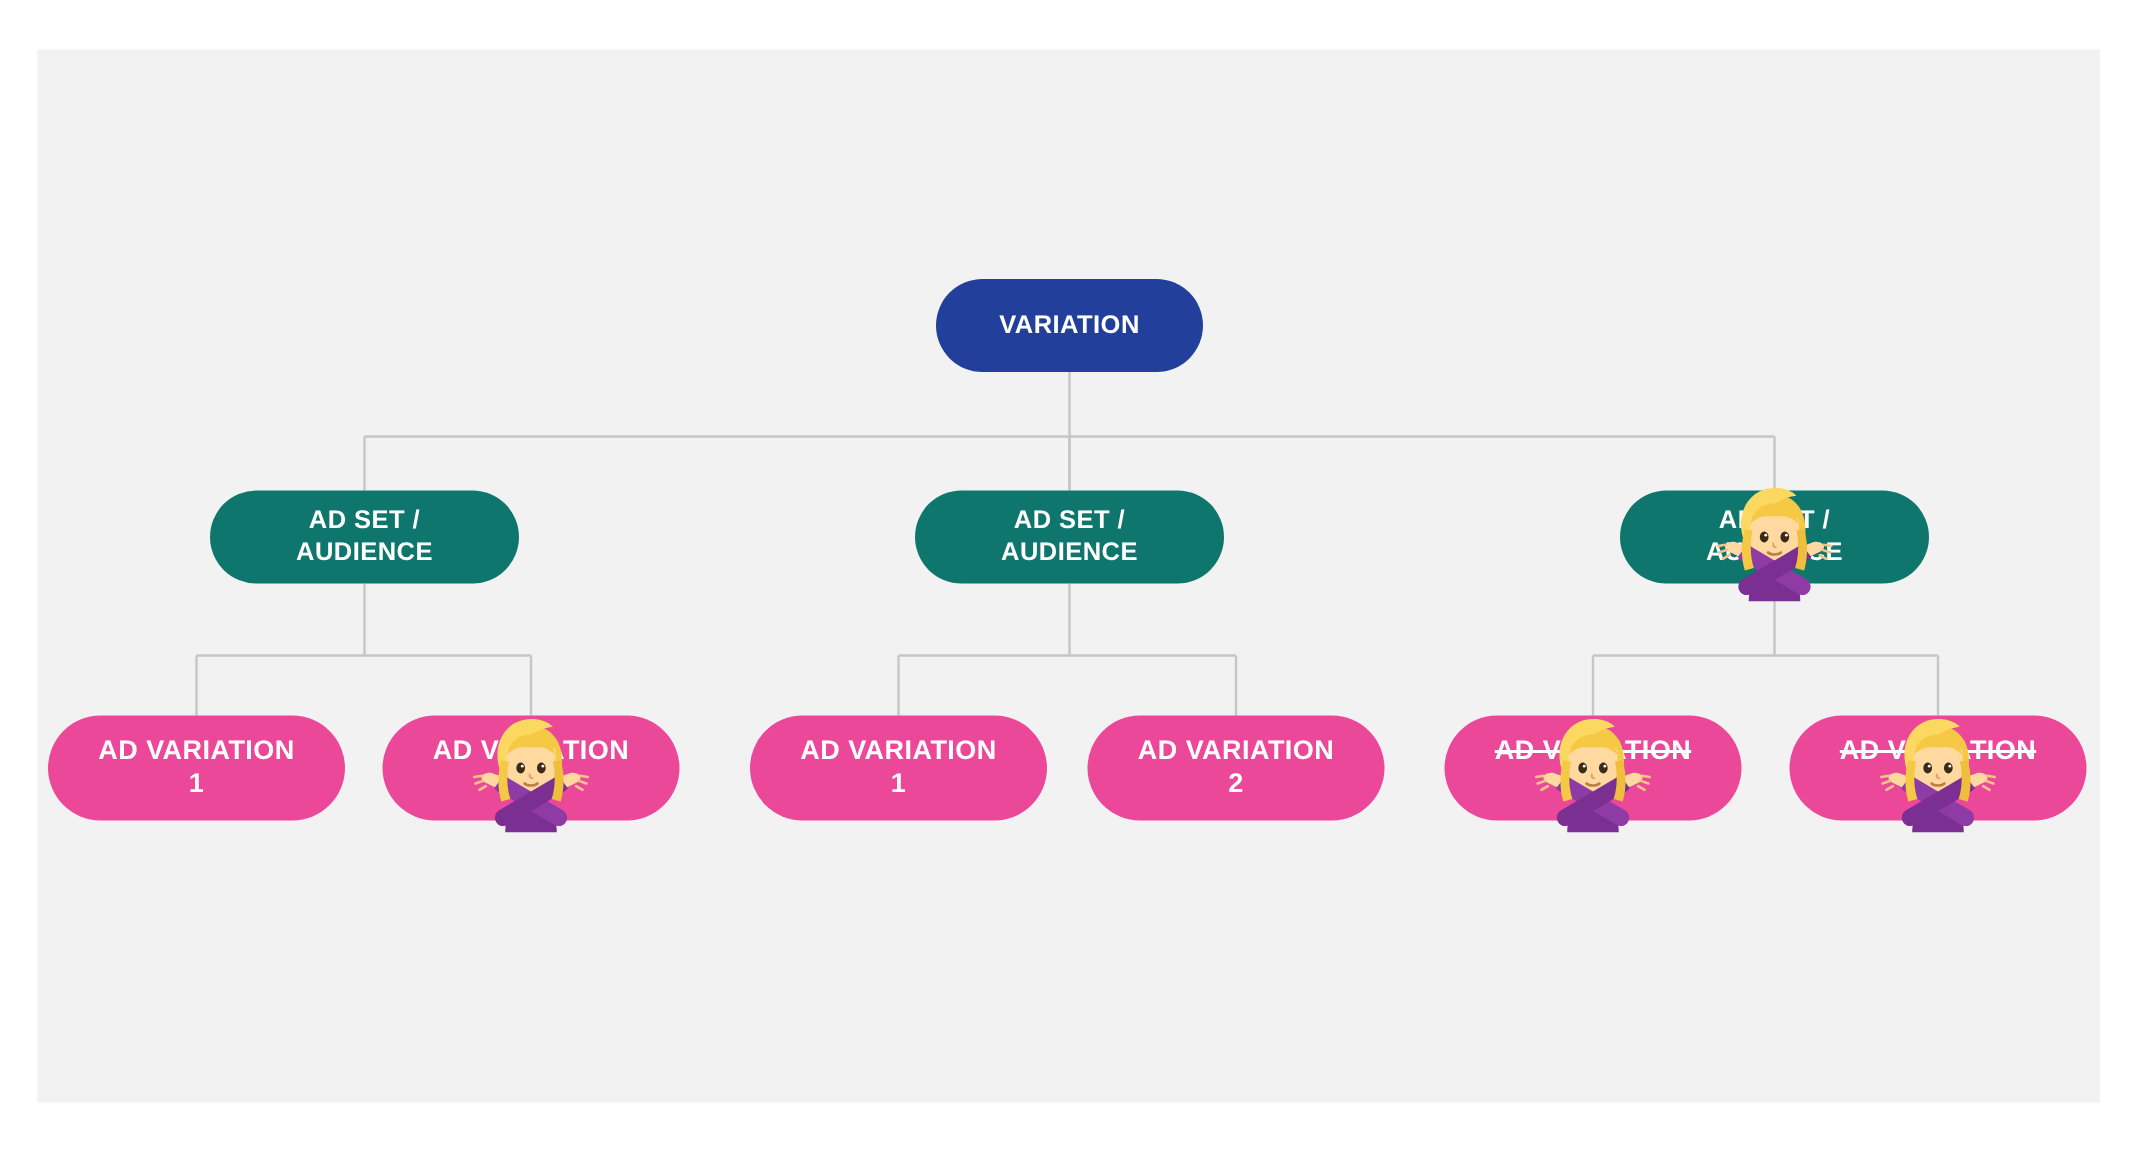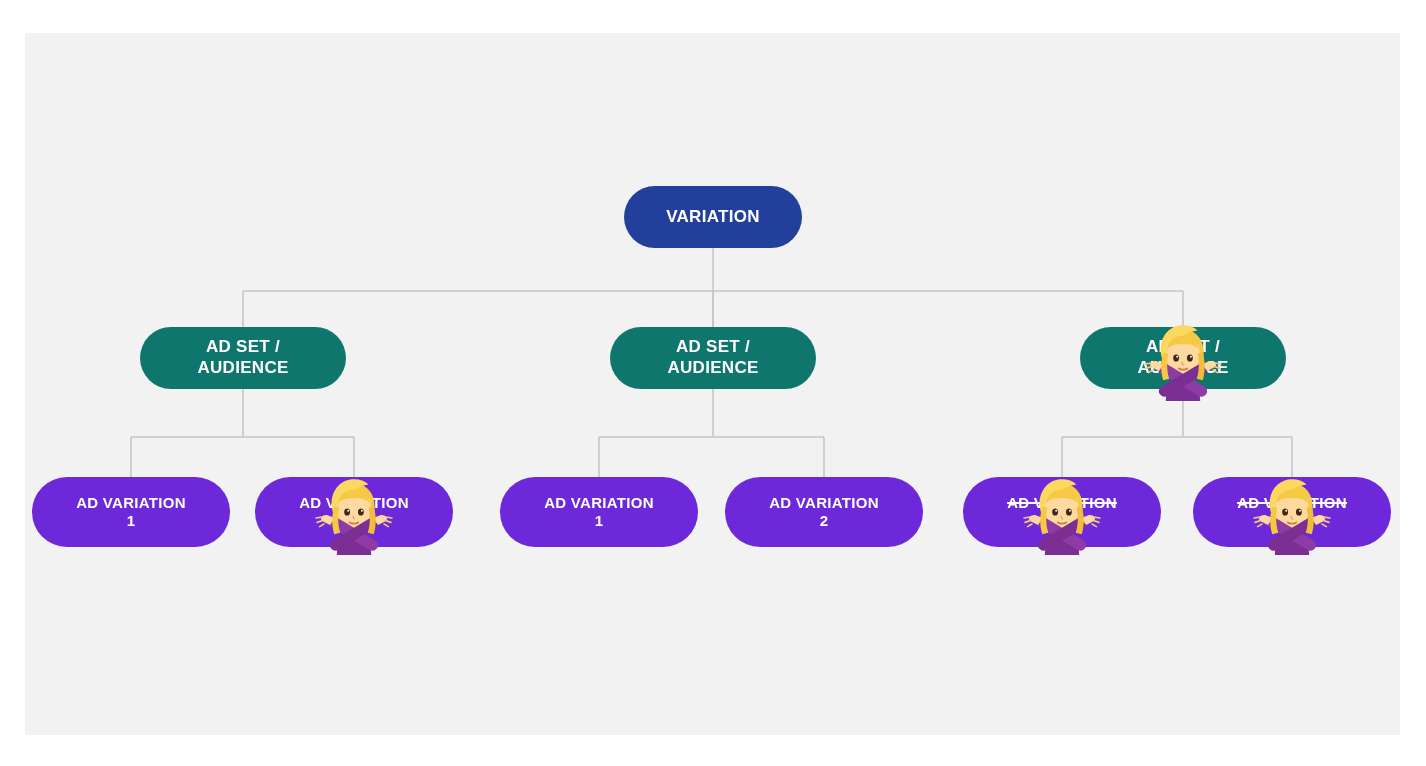--- a/index.html
+++ b/index.html
@@ -54,22 +54,22 @@
   }
   .node-campaign {
     background: #22409b;
     font-size: 17px;
   }
   .node-adset {
     background: #0f766e;
     font-size: 17px;
   }
   .node-variation {
-    background: #6d28d9;
-    font-size: 15px;
+    background: #ec4899;
+    font-size: 18px;
   }
   .node-label {
     position: relative;
     z-index: 1;
     white-space: pre-line;
     padding: 0 10px;
   }
   .node-label.struck {
     text-decoration: line-through;
     text-decoration-thickness: 2px;

